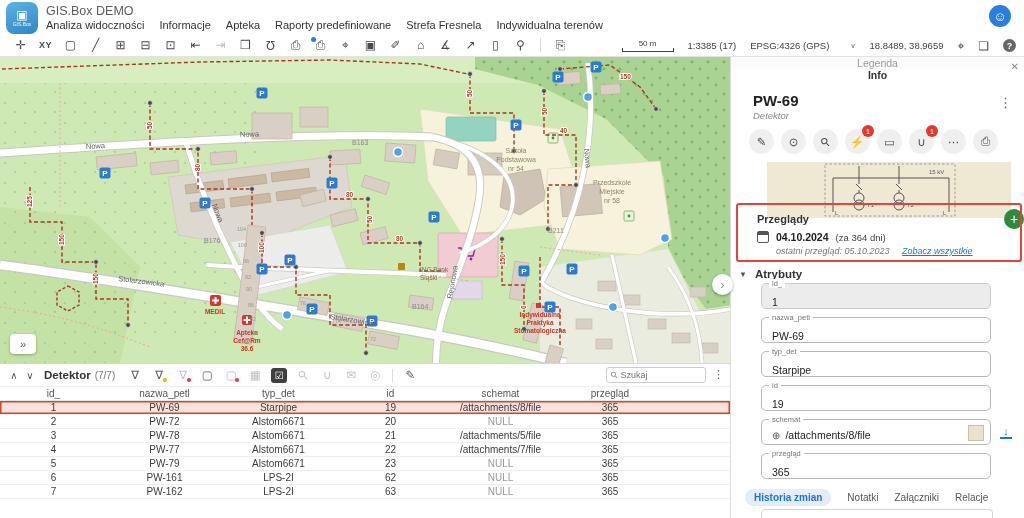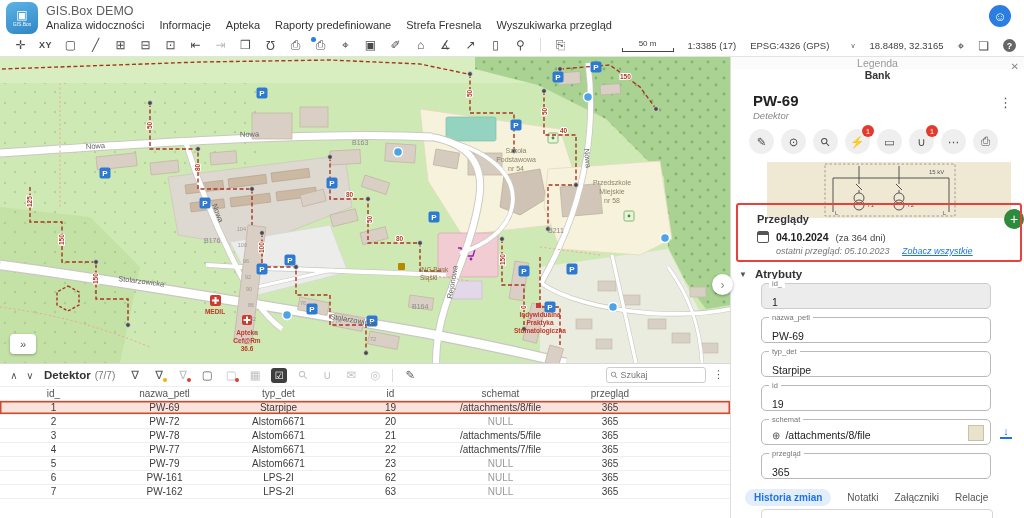--- a/index.html
+++ b/index.html
@@ -142,21 +142,21 @@
     <span class="cube">▣</span>
     <span class="logo-txt">GIS.Box</span>
   </div>
   <div class="app-title">GIS.Box DEMO</div>
   <div class="menu">
     <span>Analiza widoczności</span>
     <span>Informacje</span>
     <span>Apteka</span>
     <span>Raporty predefiniowane</span>
     <span>Strefa Fresnela</span>
-    <span>Wyszukiwarka przegląd</span>
+    <span>Indywidualna terenów</span>
   </div>
   <div class="avatar">☺</div>
 </div>
 
 <div class="map-toolbar">
   <div class="mt-left">
     <span class="mt-icon">✛</span>
     <span class="mt-icon xy">XY</span>
     <span class="mt-icon">▢</span>
     <span class="mt-icon">╱</span>
@@ -186,21 +186,21 @@
   <div class="mt-right">
     <div class="scalebar">
       <span class="sb-txt">50 m</span>
       <div class="sb-line"></div>
     </div>
     <span>1:3385 (17)</span>
     <span class="epsg">
       <span>EPSG:4326 (GPS)</span>
       <span class="car">∨</span>
     </span>
-    <span>18.8489, 32.3165</span>
+    <span>18.8489, 38.9659</span>
     <span class="mt-micon">⌖</span>
     <span class="mt-micon">❏</span>
     <span class="help-circ">?</span>
   </div>
 </div>
 
 <div class="map">
 <svg width="730" height="306" viewBox="0 0 730 306">
   <defs>
     <pattern id="pt-forest" width="16" height="16" patternUnits="userSpaceOnUse">
@@ -632,21 +632,21 @@
       <div>63</div>
     <div class="null-val">NULL</div>
       <div>365</div>
       <div></div>
   </div>
 </div>
 
 <div class="panel">
   <div class="ptabs">
     <div class="ptab inactive">Legenda</div>
-    <div class="ptab active">Bank</div>
+    <div class="ptab active">Info</div>
     <span class="pclose">✕</span>
   </div>
 
   <div class="ptitle">PW-69</div>
   <div class="psub">Detektor</div>
   <span class="pkebab">⋮</span>
 
   <div class="pactions">
     <span class="pa-btn">✎</span>
     <span class="pa-btn">⊙</span>

